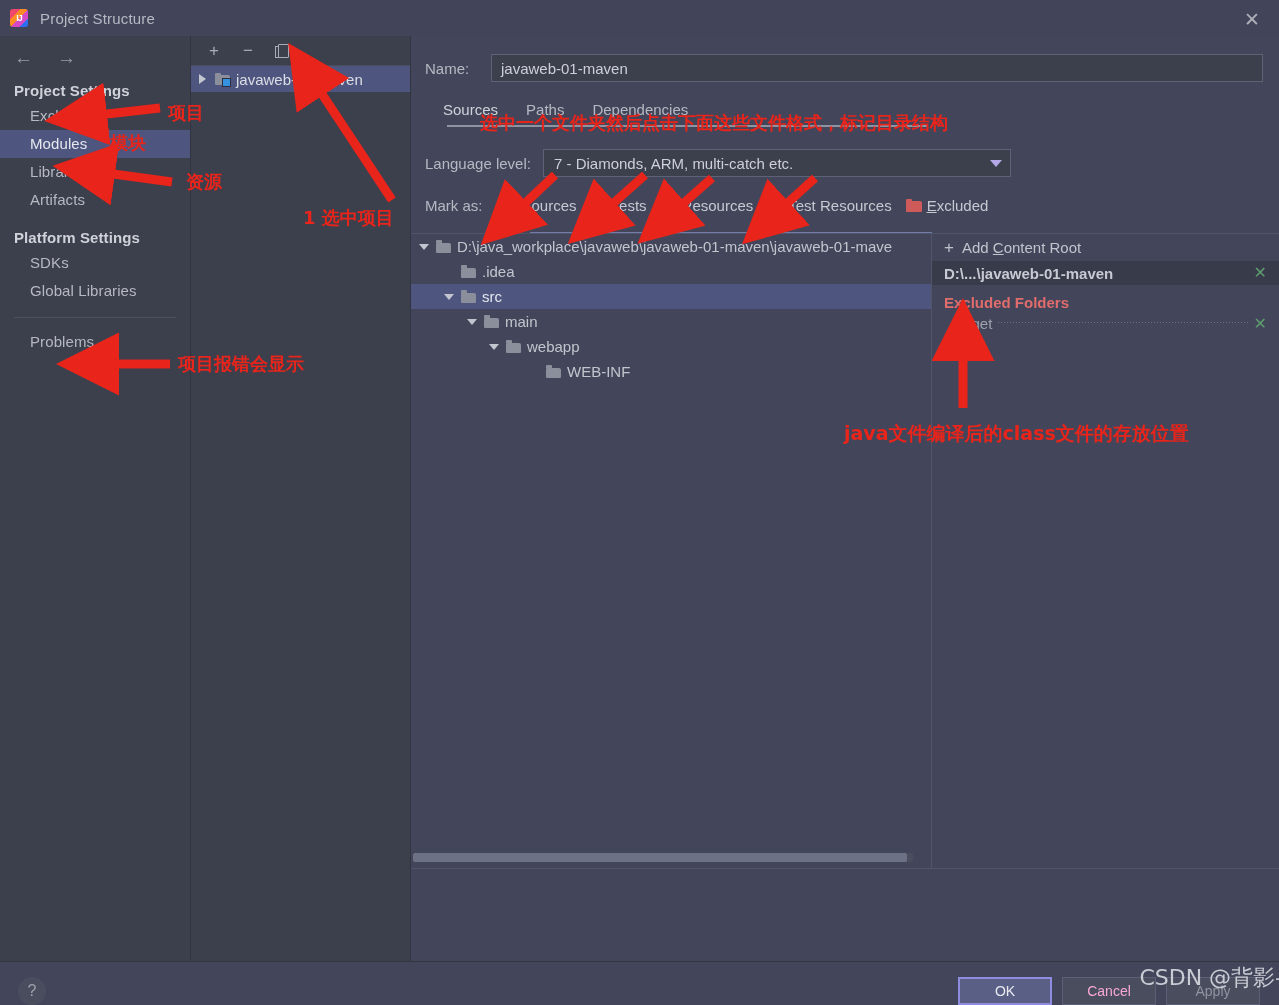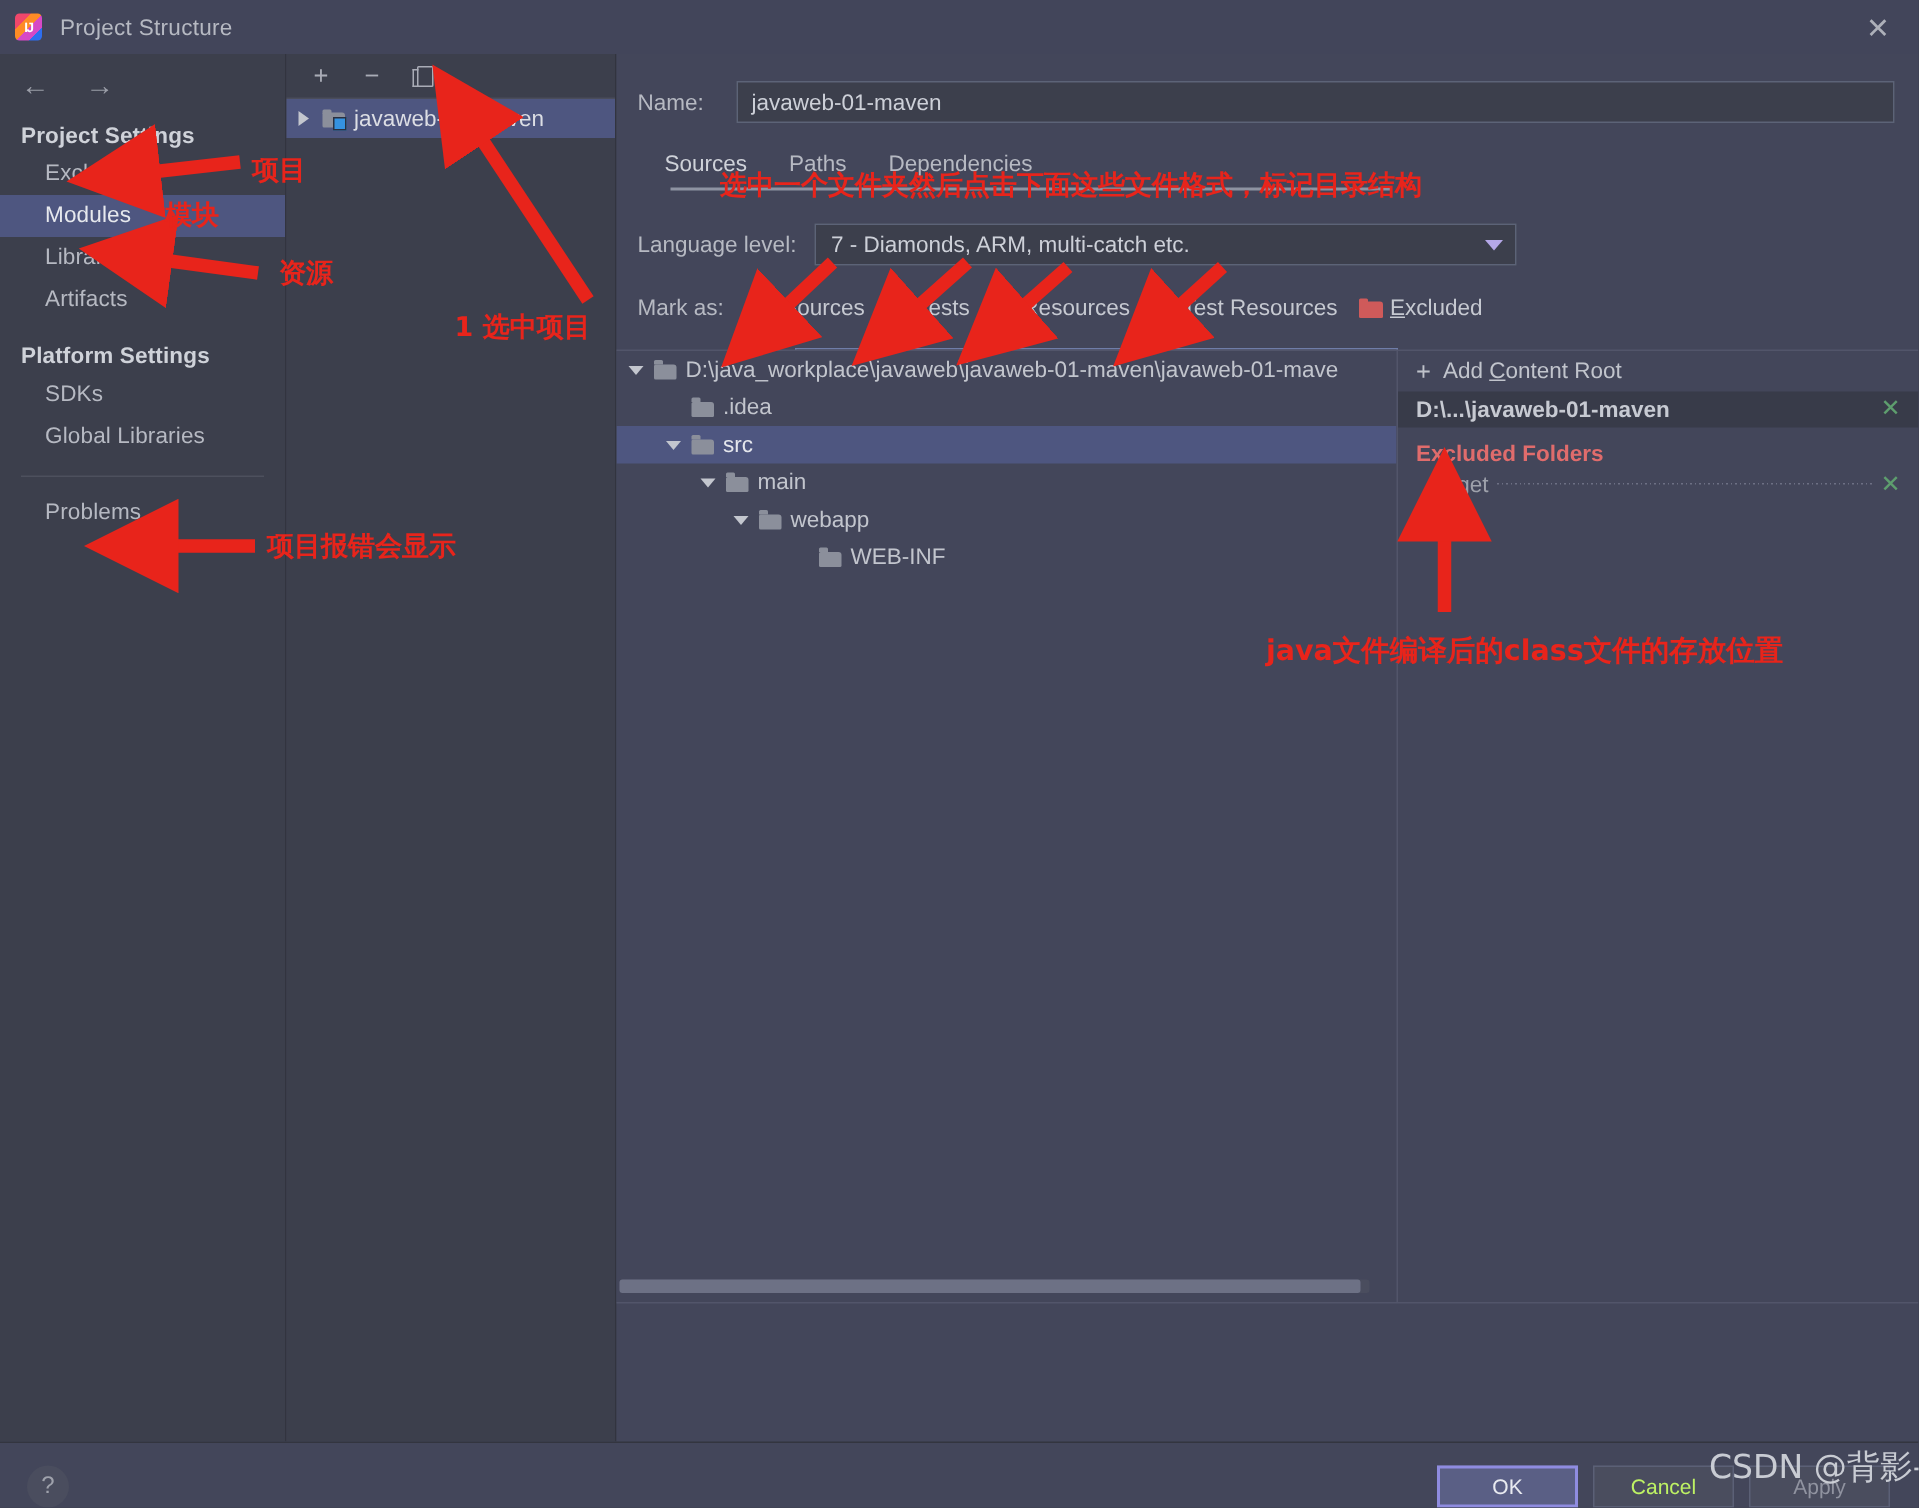--- a/index.html
+++ b/index.html
@@ -266,21 +266,21 @@
     background: #43465a; border-top: 1px solid #33353f;
   }
   .help-btn {
     position: absolute; left: 18px; top: 977px; width: 28px; height: 28px;
     border-radius: 50%; background: #4a4d5e; color: #9fa2ac;
     font-size: 16px; display:flex; align-items:center; justify-content:center;
   }
   .btn {
     position: absolute; top: 977px; height: 28px; width: 94px;
     display:flex; align-items:center; justify-content:center;
-    font-size: 14px; color:#bef264;
+    font-size: 14px; color:#f9a8d4;
     border: 1px solid #5b6076; box-sizing: border-box;
     background: #4a4d5e;
   }
   .btn.primary { left: 958px; background:#5a5f85; border:2px solid #8f8ce0; color:#e8eaf0; }
   .btn.cancel  { left: 1062px; }
   .btn.apply   { left: 1166px; color:#9093a0; }
 
   
   .anno { position: absolute; color: #e8241b; font-weight: bold;
           font-family: "DejaVu Sans", "Liberation Sans", sans-serif; white-space: nowrap; }

